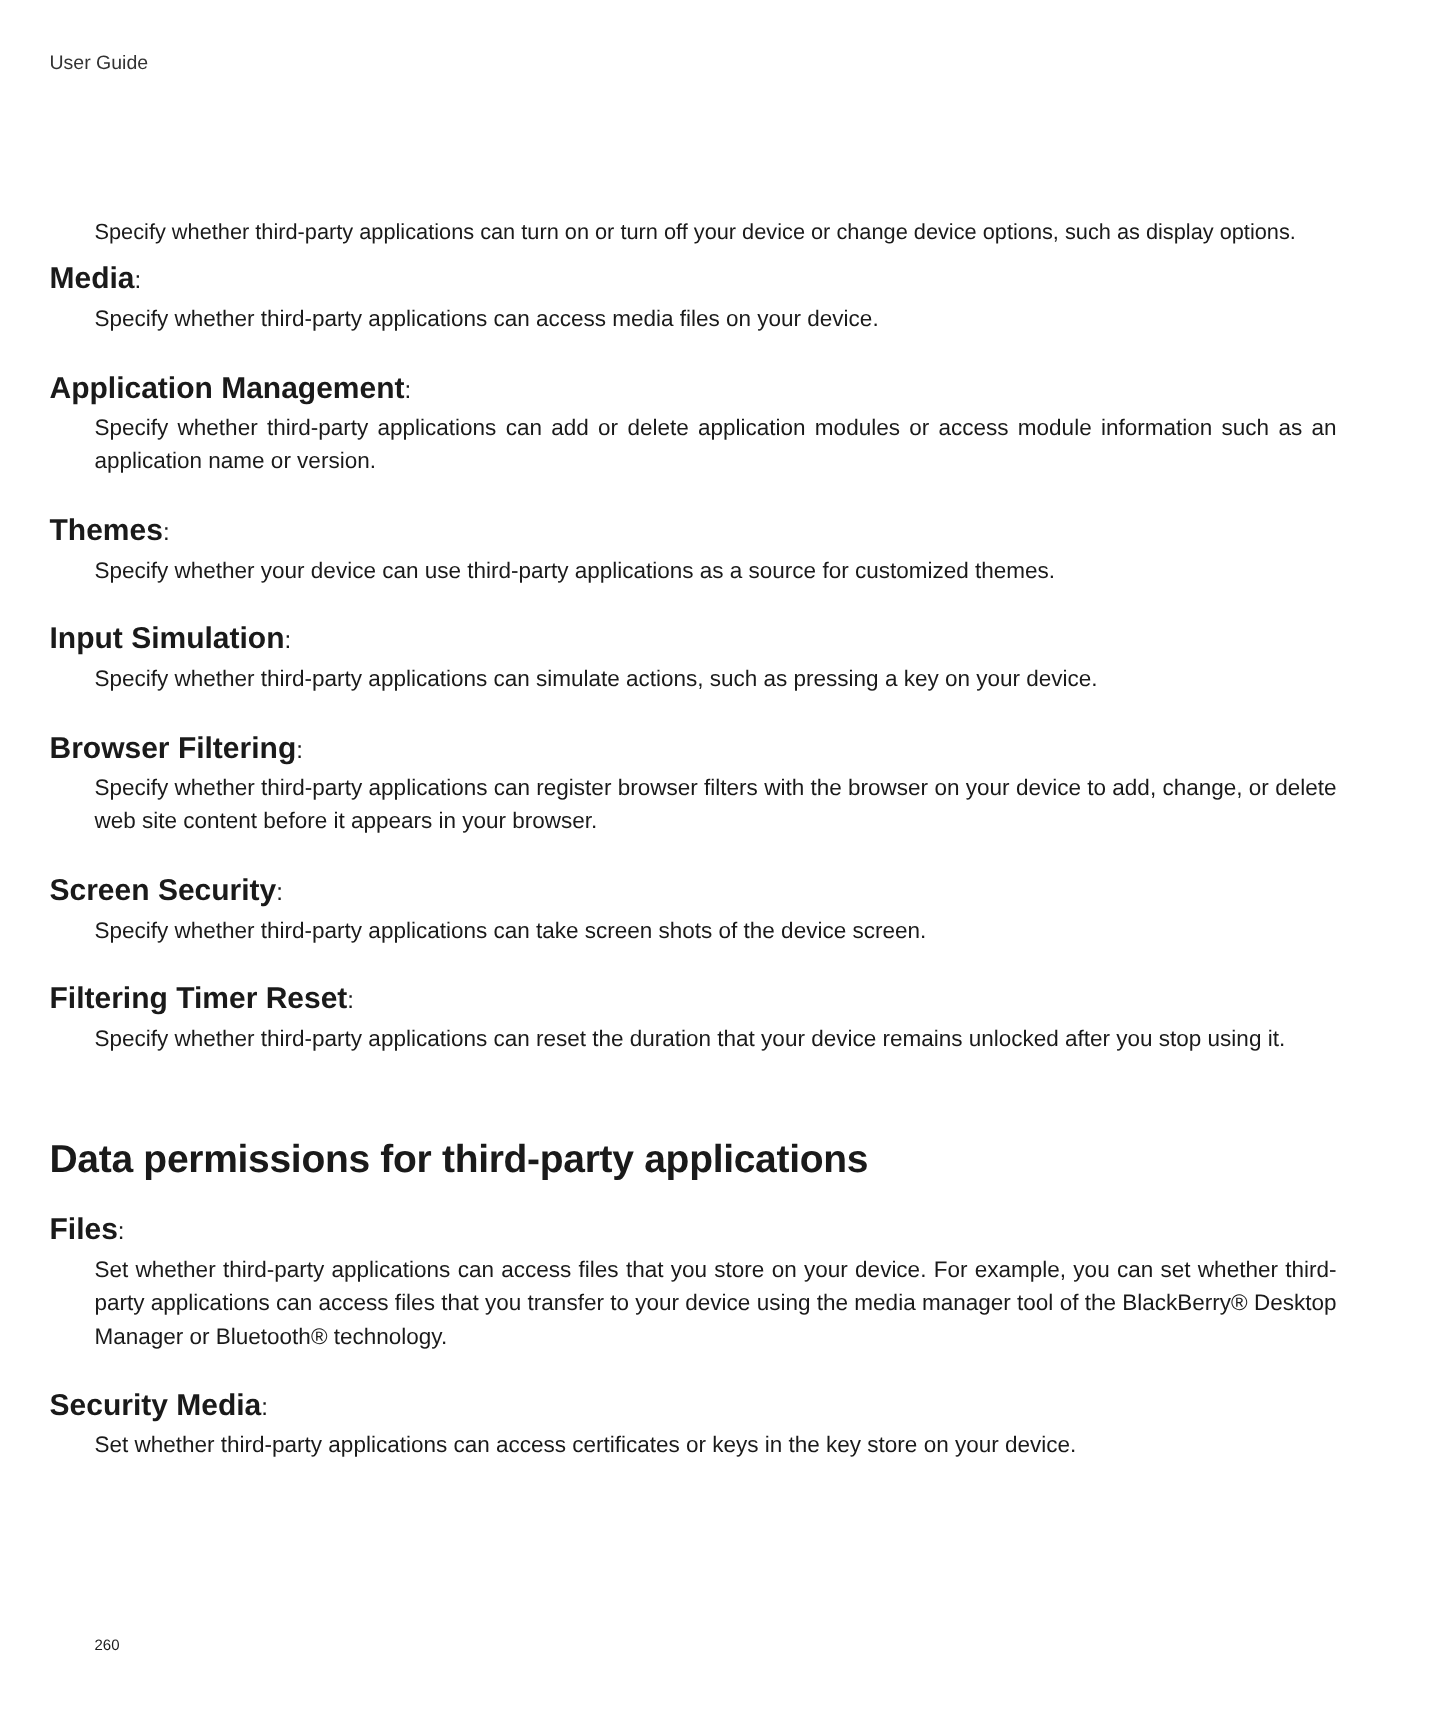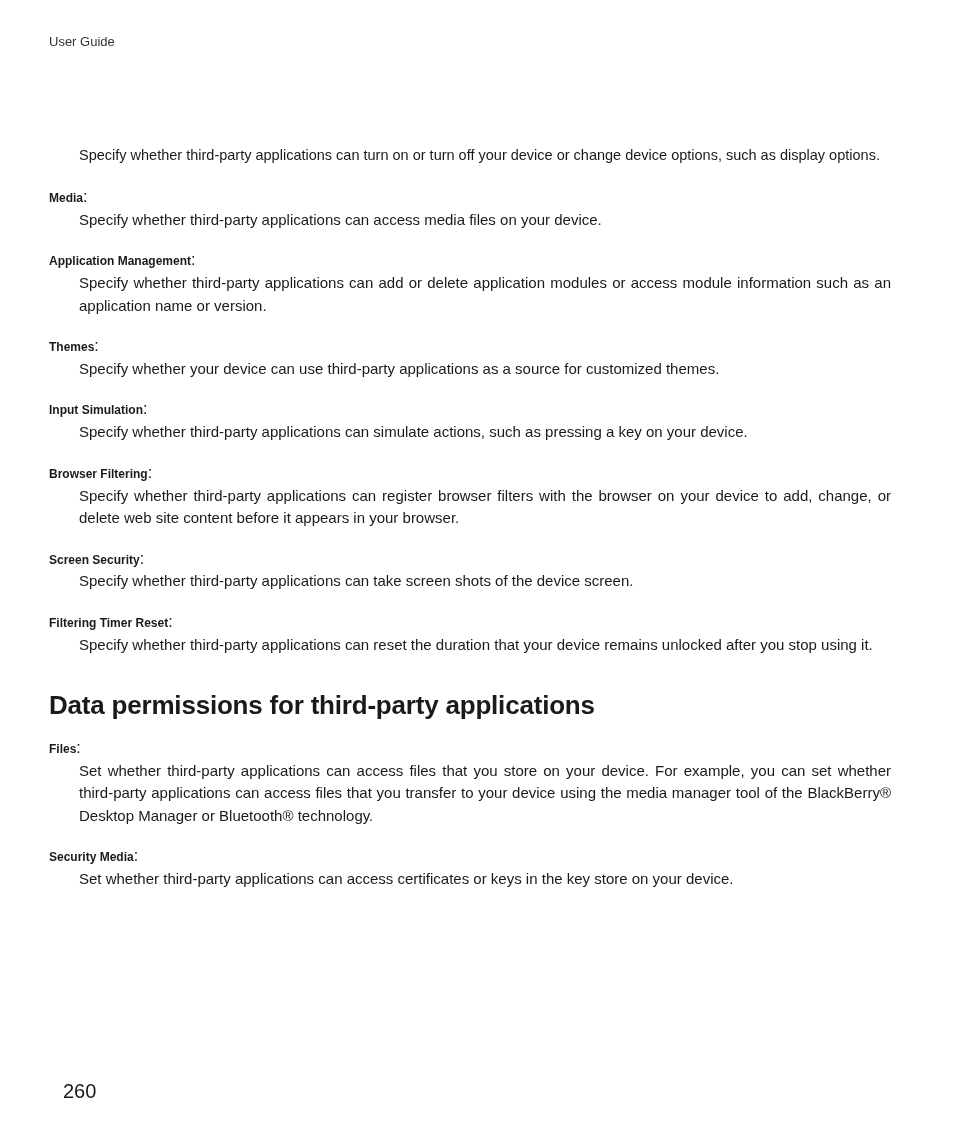--- a/index.html
+++ b/index.html
@@ -8,62 +8,62 @@
     padding: 0;
     background: #fff;
     font-family: "Myriad Pro", "Segoe UI", "Helvetica Neue", Arial, sans-serif;
     color: #1a1a1a;
   }
   .page {
     width: 954px;
     height: 1145px;
     position: relative;
     box-sizing: border-box;
-    padding: 34px 63px 0 49px;
+    padding: 34px 63px 0 33px;
   }
   .header {
     font-size: 13px;
     color: #333;
     margin-bottom: 96px;
   }
   .intro {
     font-size: 14.5px;
     line-height: 1.45;
     margin-left: 30px;
-    margin-bottom: 22px;
+    margin-bottom: 6px;
   }
   .item {
     margin-bottom: 20px;
   }
   .item .term {
     font-weight: 700;
-    font-size: 12px;
+    font-size: 20px;
     line-height: 1.4;
   }
   .item .colon {
     font-weight: 400;
   }
   .item .desc {
     font-size: 15px;
     line-height: 1.5;
     margin-left: 30px;
     margin-top: 2px;
     text-align: justify;
   }
   h2.section {
     font-size: 26px;
     font-weight: 700;
-    margin: 34px 0 18px 0;
+    margin: 52px 0 18px 0;
     letter-spacing: -0.2px;
   }
   .page-num {
     position: absolute;
     bottom: 42px;
     left: 63px;
-    font-size: 20px;
+    font-size: 10px;
   }
 </style>
 </head>
 <body>
 
 <div class="page">
 
   <div class="header">User Guide</div>
 
   <div class="intro">Specify whether third-party applications can turn on or turn off your device or change device options, such as display options.</div>

